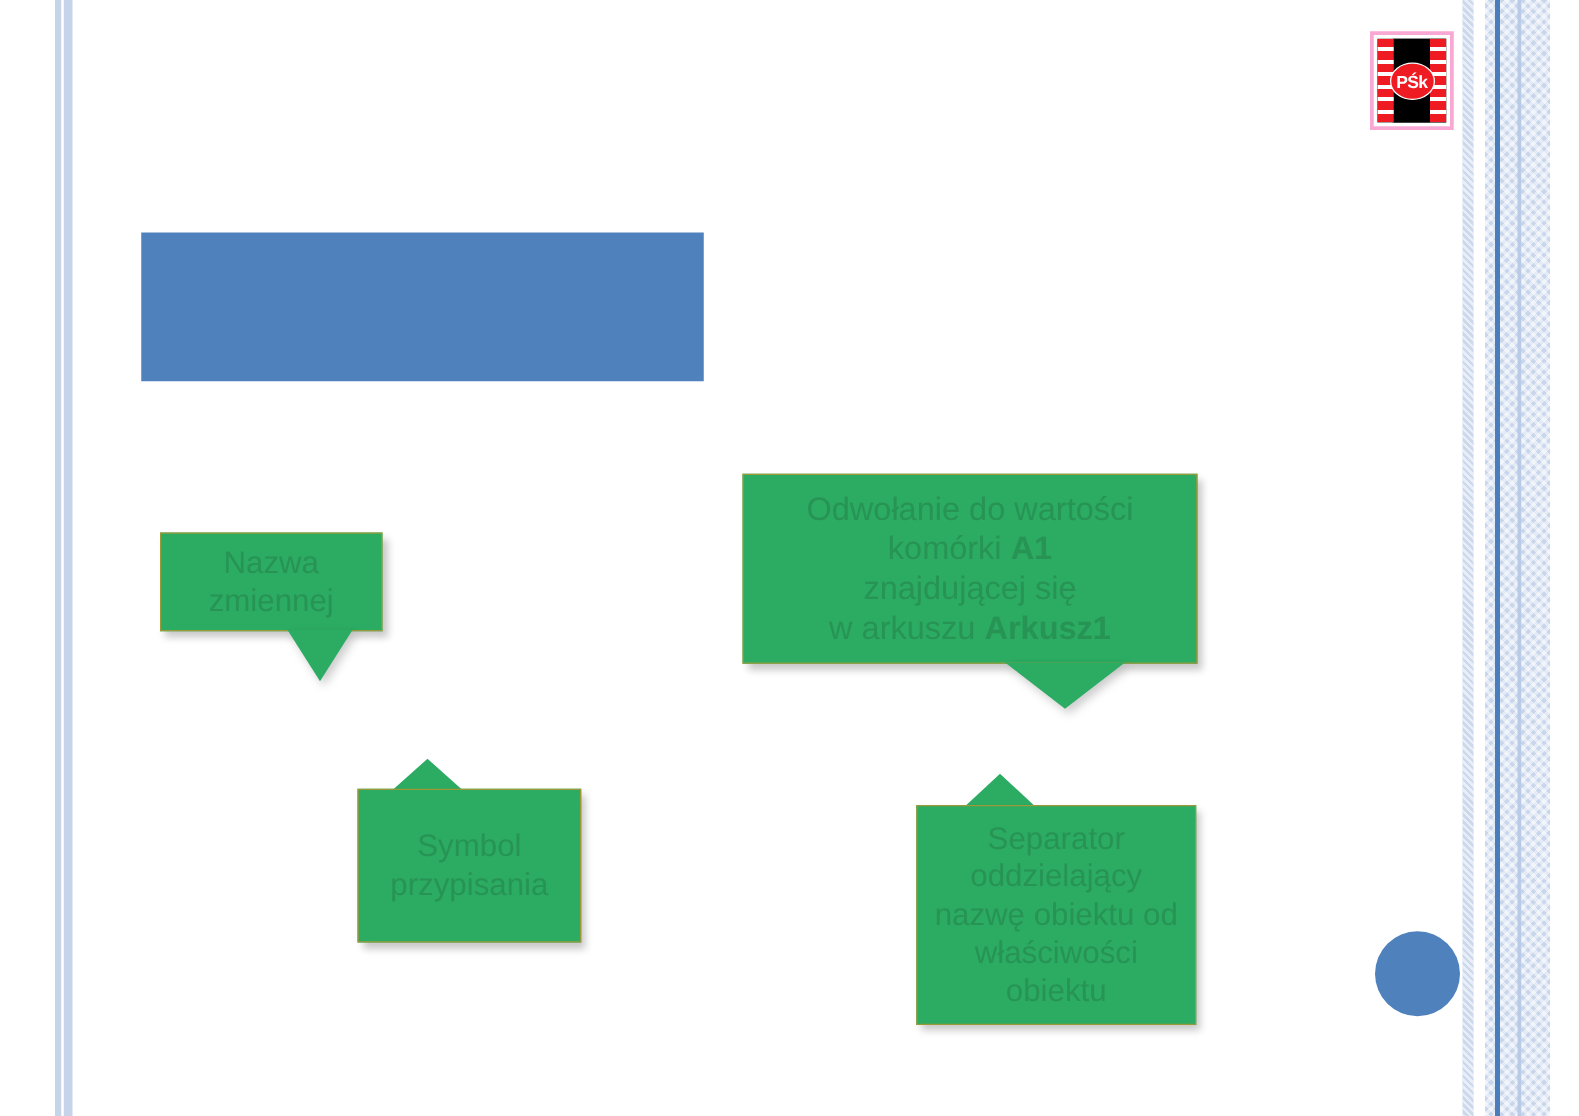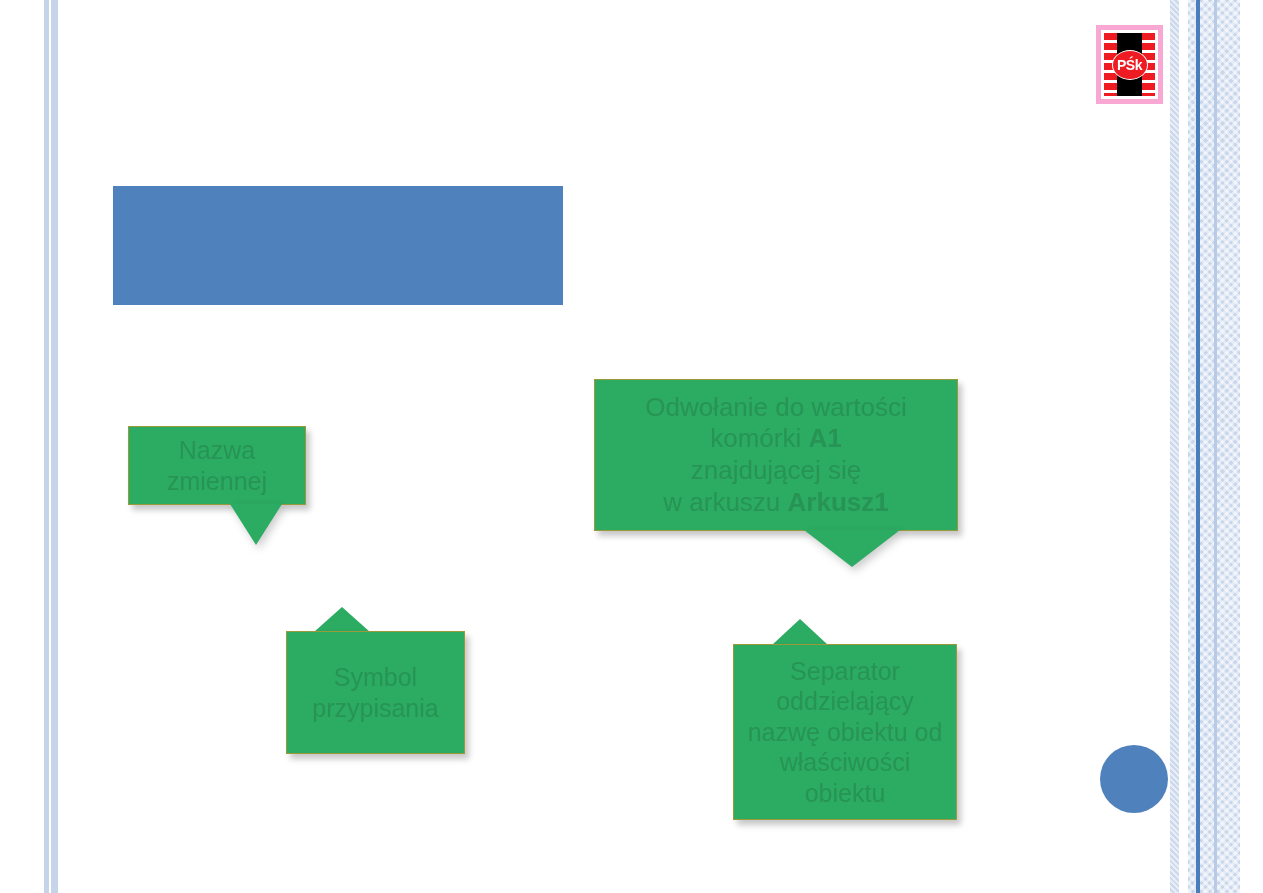--- a/index.html
+++ b/index.html
@@ -190,21 +190,21 @@
     border-radius: 50%;
     background: #4f81bd;
   }
 
   
   .logo {
     position: absolute;
     left: 1096px; top: 25px;
     width: 67px; height: 79px;
     background: #ffffff;
-    border: 5px solid #f9a8d4;
+    border: 3px solid #f9a8d4;
     box-sizing: border-box;
     padding: 3px;
   }
   .logo-inner {
     position: relative;
     width: 100%; height: 100%;
     background: #000000;
     overflow: hidden;
   }
   .logo-side {

